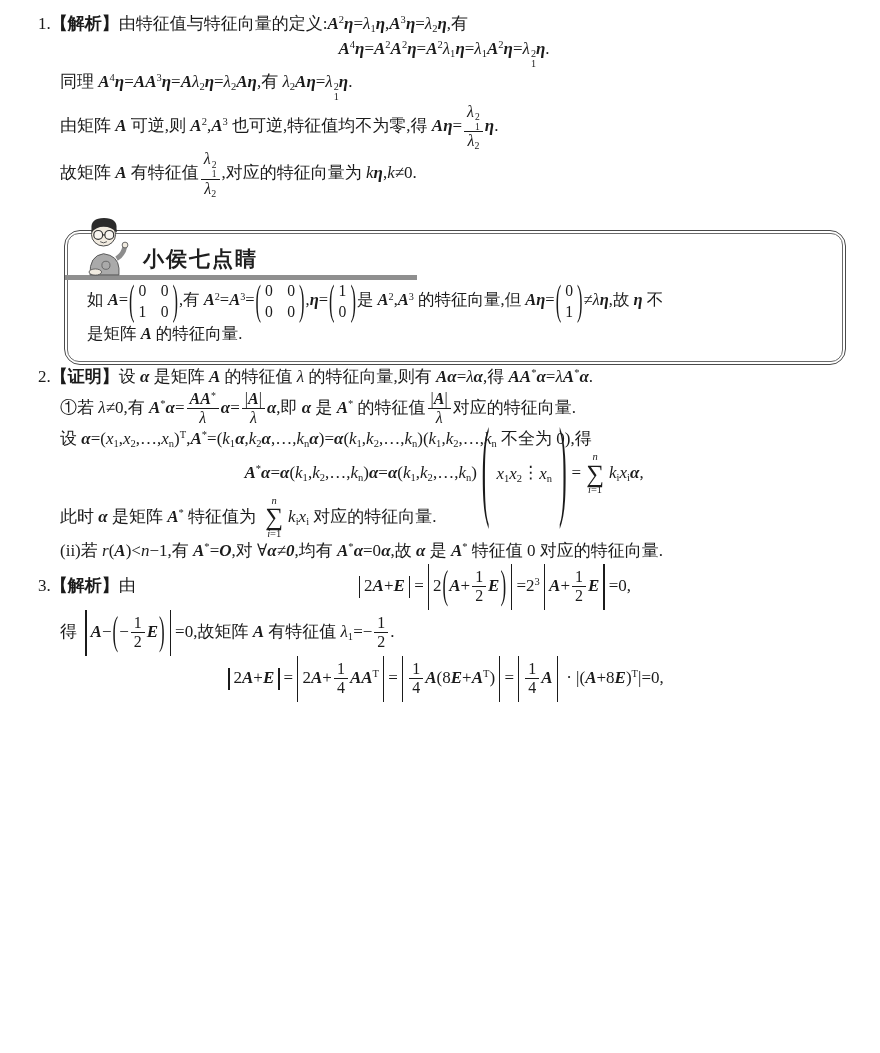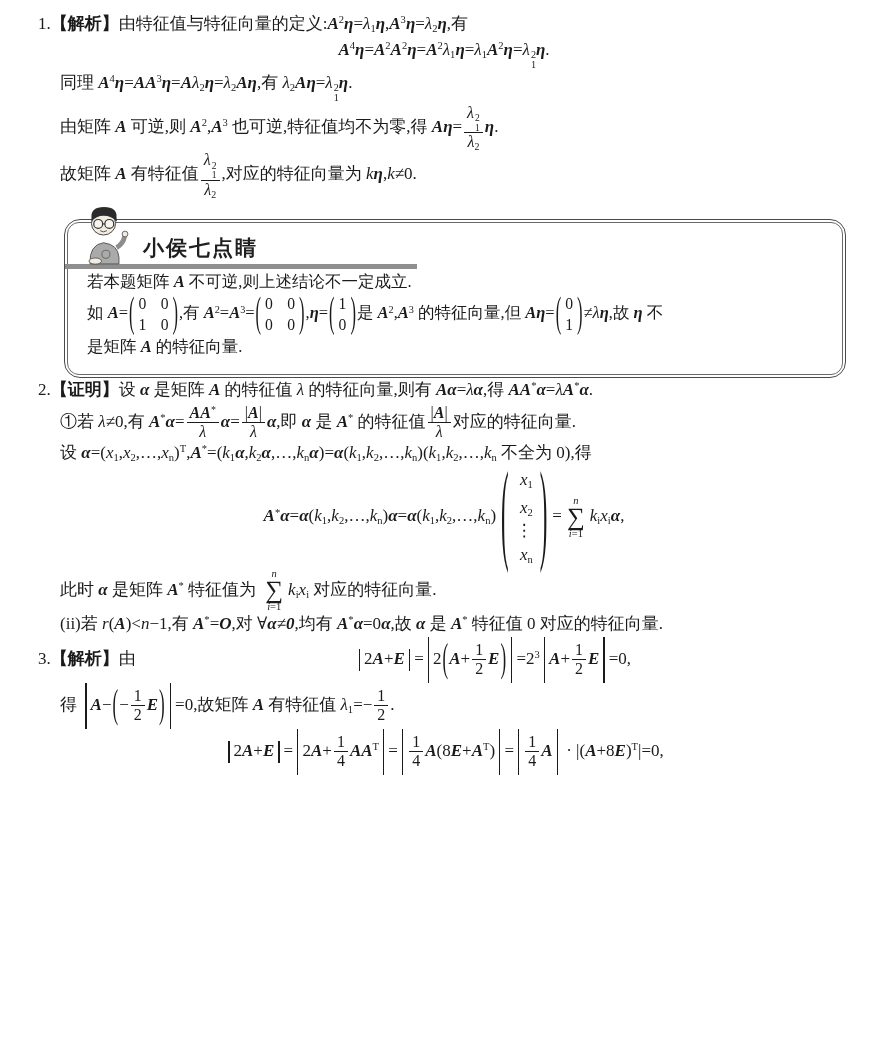--- a/index.html
+++ b/index.html
@@ -11,21 +11,21 @@
     overflow:hidden;
   }
   .page { position:relative; width:880px; height:1053px; box-sizing:border-box;
           padding:12px 30px 0 38px; overflow:hidden; }
 
   p.ln { margin:0; white-space:nowrap; line-height:1.45; }
   .indent { padding-left:22px; }
   .center { text-align:center; }
   .mt6{margin-top:6px}.mt8{margin-top:8px}.mt10{margin-top:10px}.mt12{margin-top:12px}.mt16{margin-top:16px}.mt26{margin-top:26px}
 
-  b { font-family:Liberation Mono, monospace; font-weight:700; }
+  b { font-family:Liberation Sans, sans-serif; font-weight:700; }
   i  { font-style:italic; }
   ib { font-weight:700; font-style:italic; }
   sup,sub { font-size:0.62em; line-height:0; }
   sup { vertical-align:0.55em; }
   sub { vertical-align:-0.28em; }
 
   
   .ss { display:inline-flex; flex-direction:column; align-items:flex-start;
         font-size:0.6em; line-height:0.95; vertical-align:-0.35em; margin-left:1px; }
   .ss sup,.ss sub { font-size:1em; vertical-align:baseline; line-height:1; }
@@ -39,39 +39,39 @@
   
   .mx  { display:inline-flex; align-items:center; vertical-align:middle; margin:0 1px; }
   .mp  { display:inline-block; transform:scaleY(2.55); line-height:1; font-weight:400; }
   .mcol{ display:inline-flex; flex-direction:column; align-items:center;
          line-height:1.3; padding:0 4px; font-size:0.95em; }
   .mrow2{ display:flex; justify-content:space-between; width:30px; }
 
   
   .cv  { display:inline-flex; align-items:center; vertical-align:middle; margin:0 5px; }
   .cvp { display:inline-block; transform:scaleY(4.9); line-height:1; font-size:1.35em; }
-  .cvc { display:inline-flex; flex-direction:column; align-items:flex-end;
+  .cvc { display:inline-flex; flex-direction:row; align-items:center;
          line-height:1.65; padding:0 7px; }
   .cvd { line-height:1.1; }
 
   
   .bsum { display:inline-flex; flex-direction:column; align-items:center;
           vertical-align:middle; line-height:1; margin:0 5px; }
   .bst,.bsb { font-size:10.5px; }
   .bsg { font-size:25px; line-height:0.9; }
 
   
   .vb { display:inline-block; width:1.3px; background:currentColor;
         vertical-align:middle; margin:0 4px; }
   .vb-s { height:22px; }
   .vb-l { height:46px; }
   .pb { display:inline-block; transform:scaleY(2.35); line-height:1; margin:0 1px; }
 
   
-  .callout { position:relative; margin:20px 0 0 26px; width:782px;
+  .callout { position:relative; margin:32px 0 0 26px; width:782px;
              border:1.6px solid #4a4a4a; border-radius:16px;
              padding:50px 20px 18px 22px; box-sizing:border-box; font-size:16.5px; }
   .callout::after { content:''; position:absolute; inset:2px; border:1px solid #6a6a6a;
                     border-radius:12px; pointer-events:none; }
   .co-avatar { position:absolute; left:12px; top:-16px; z-index:2; }
   .co-title { position:absolute; left:78px; top:14px;
               font-family:"Liberation Sans","DejaVu Sans",sans-serif; font-weight:700;
               font-size:21px; letter-spacing:2px; color:#1f1f1f; z-index:2; }
   .co-bar { position:absolute; left:0; top:44px; width:352px; height:4.5px;
             background:#8f8f8f; z-index:1; }
@@ -121,21 +121,20 @@
         <line x1="26.6" y1="20.5" x2="28.9" y2="20.5" stroke="#333" stroke-width="1.2"></line>
         <path d="M24 27.5 Q27.5 30 31 27.5" stroke="#555" stroke-width="1" fill="none"></path>
         <path d="M41 45 Q48 41 49.5 33" stroke="#8d8d8d" stroke-width="5" fill="none"></path>
         <circle cx="49.8" cy="31" r="3" fill="#f1ebe0" stroke="#555" stroke-width="0.9"></circle>
         <path d="M13.5 62 Q12.5 42 27.5 40 Q42.5 42 43.5 55 L43.5 62 Z" fill="#aaaaaa" stroke="#555" stroke-width="1"></path>
         <circle cx="30" cy="52" r="4.2" fill="none" stroke="#666" stroke-width="1"></circle>
         <ellipse cx="19" cy="59" rx="6.5" ry="3.2" fill="#f1ebe0" stroke="#555" stroke-width="0.9"></ellipse>
       </svg>
     </span>
     <span class="co-title">小侯七点睛</span>
-    <p class="ln">若本题矩阵 <ib>A</ib> 不可逆,则上述结论不一定成立.</p>
     <p class="ln mt16">如 <ib>A</ib>=<span class="mx">
           <span class="mp">(</span>
           <span class="mcol">
             <span class="mrow2">
               <span>0</span>
               <span>0</span>
             </span>
             <span class="mrow2">
               <span>1</span>
               <span>0</span>

